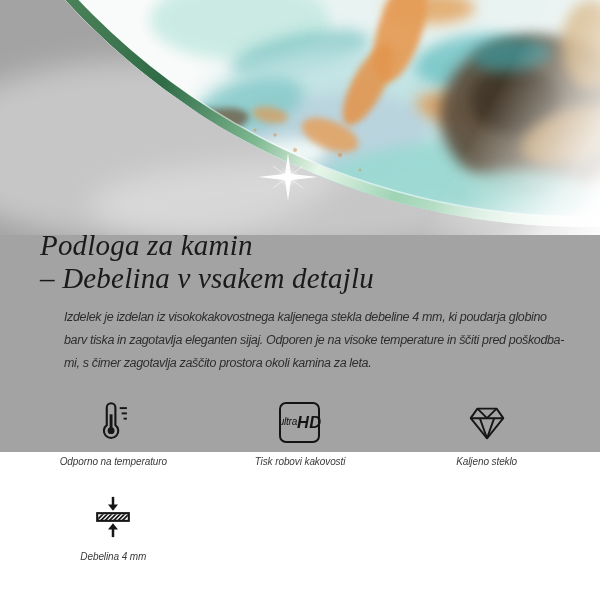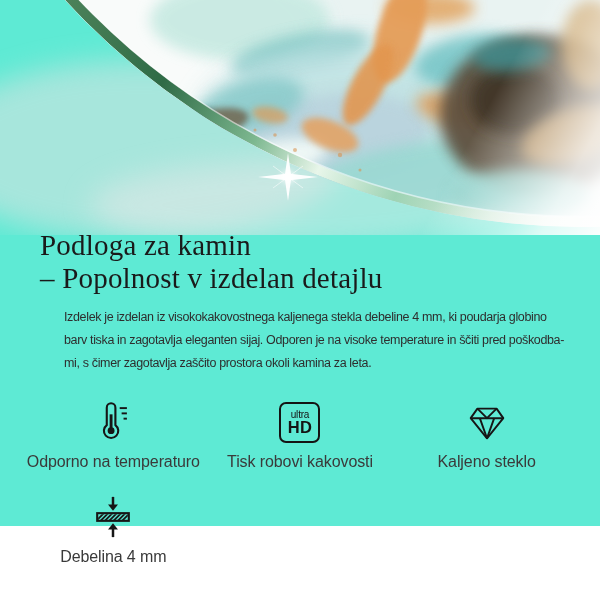--- a/index.html
+++ b/index.html
@@ -1,40 +1,40 @@
 <!DOCTYPE html>
 <html lang="sl"><head>
 <meta charset="utf-8">
 <style>
   html, body { margin:0; padding:0; width:600px; height:600px; overflow:hidden; background:#fff; }
   * { box-sizing:border-box; }
-  .page { position:relative; width:600px; height:526px; background:#5eead4;
-          font-family:"Liberation Sans", "DejaVu Sans", sans-serif; }
+  .page { position:relative; width:600px; height:452px; background:#a3a3a3;
+          font-family:"Liberation Sans", "DejaVu Sans", sans-serif;font-style:italic; }
 
   .hero { position:absolute; left:0; top:0; width:600px; height:235px; pointer-events:none; }
 
   .heading { position:absolute; left:40px; top:229px; margin:0;
              font-family:"Liberation Serif", "DejaVu Serif", serif;
              font-weight:400; font-size:29px; line-height:33px; color:#1a1a1a;
              letter-spacing:0.2px; }
   .heading .hl { display:block; white-space:nowrap; }
 
   .desc { position:absolute; left:40px; top:306px; width:545px; color:#2e2e2e;
           font-size:12.5px; line-height:23px; letter-spacing:-0.35px;margin-left:24px; }
   .desc .dline { white-space:nowrap; }
 
   .features { position:absolute; left:20px; top:398px; width:560px;
               display:grid; grid-template-columns:repeat(3,1fr); row-gap:24px; }
   .feature { display:flex; flex-direction:column; align-items:center; }
   .ficon { height:48px; display:flex; align-items:center; justify-content:center; }
-  .flabel { margin-top:9px; font-size:16px; line-height:14px; color:#3a3a3a;
+  .flabel { margin-top:9px; font-size:10px; line-height:14px; color:#3a3a3a;
             letter-spacing:-0.1px; white-space:nowrap; }
 
   .uhd-box { width:41px; height:41px; border:2.5px solid #141414; border-radius:7px;
-             display:flex; flex-direction:column; align-items:center; justify-content:center;
+             display:flex; flex-direction:row; align-items:center; justify-content:center;
              color:#141414; }
   .uhd-top { font-size:10px; line-height:10px; font-weight:400; letter-spacing:-0.2px; }
   .uhd-bottom { font-size:16.5px; line-height:15px; font-weight:700; letter-spacing:0.2px; }
 </style>
 </head>
 <body>
 
 <div class="page">
 
   <div class="hero">
@@ -127,21 +127,21 @@
           <polygon points="288,153 291.4,177 288,201 284.6,177" fill="#ffffff" opacity="0.95"></polygon>
           <line x1="273" y1="166" x2="303" y2="188" stroke="#ffffff" stroke-width="1" opacity="0.55"></line>
           <line x1="273" y1="188" x2="303" y2="166" stroke="#ffffff" stroke-width="1" opacity="0.55"></line>
         </g>
       </g>
     </svg>
   </div>
 
   <h1 class="heading">
     <span class="hl">Podloga za kamin</span>
-    <span class="hl">– Popolnost v izdelan detajlu</span>
+    <span class="hl">– Debelina v vsakem detajlu</span>
   </h1>
 
   <div class="desc">
     <div class="dline">Izdelek je izdelan iz visokokakovostnega kaljenega stekla debeline 4 mm, ki poudarja globino</div>
     <div class="dline">barv tiska in zagotavlja eleganten sijaj. Odporen je na visoke temperature in ščiti pred poškodba-</div>
     <div class="dline">mi, s čimer zagotavlja zaščito prostora okoli kamina za leta.</div>
   </div>
 
   <div class="features">
 

